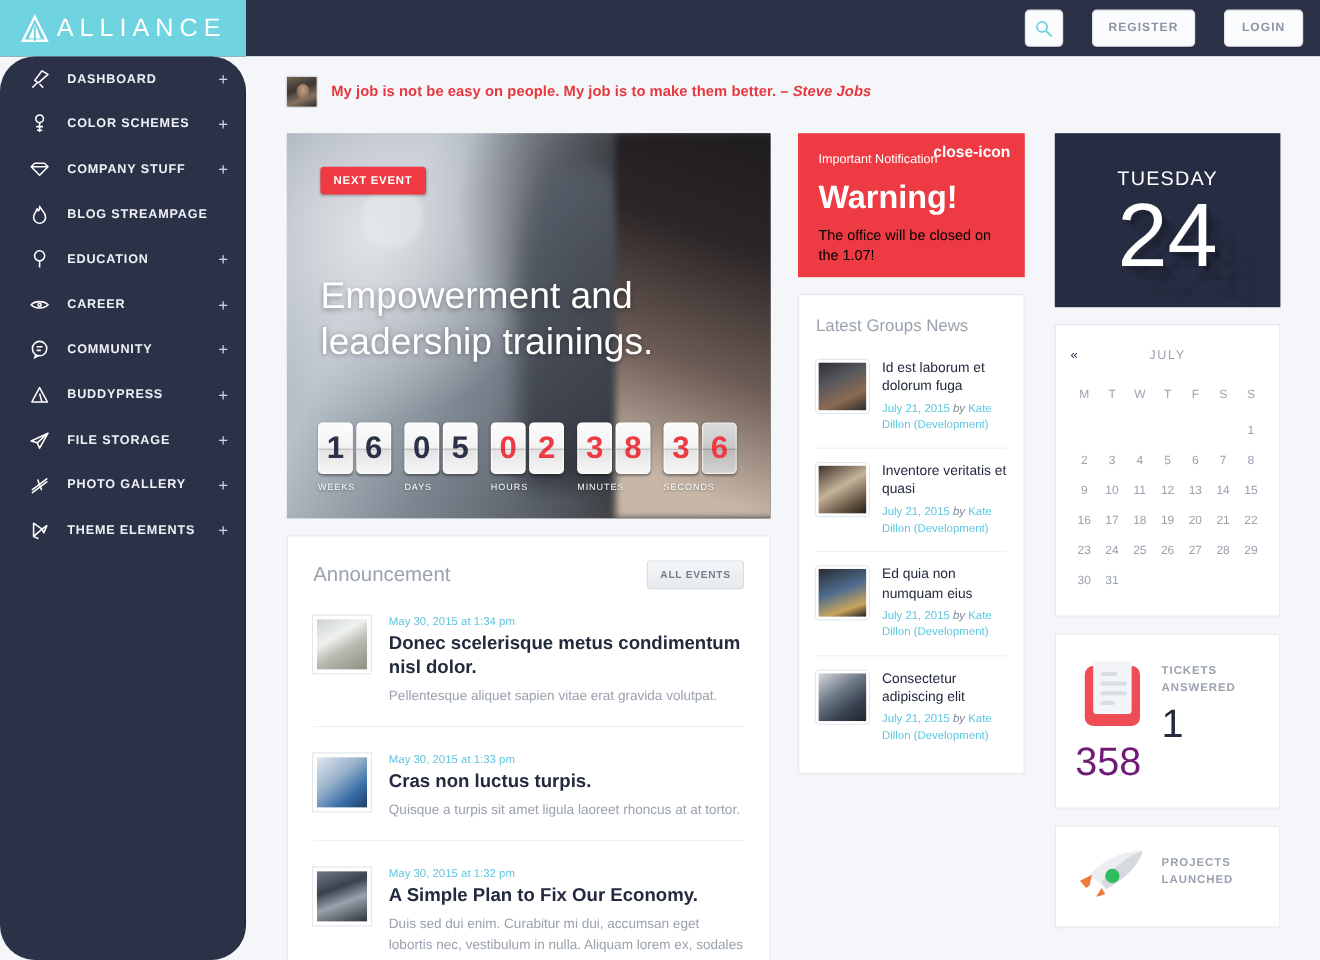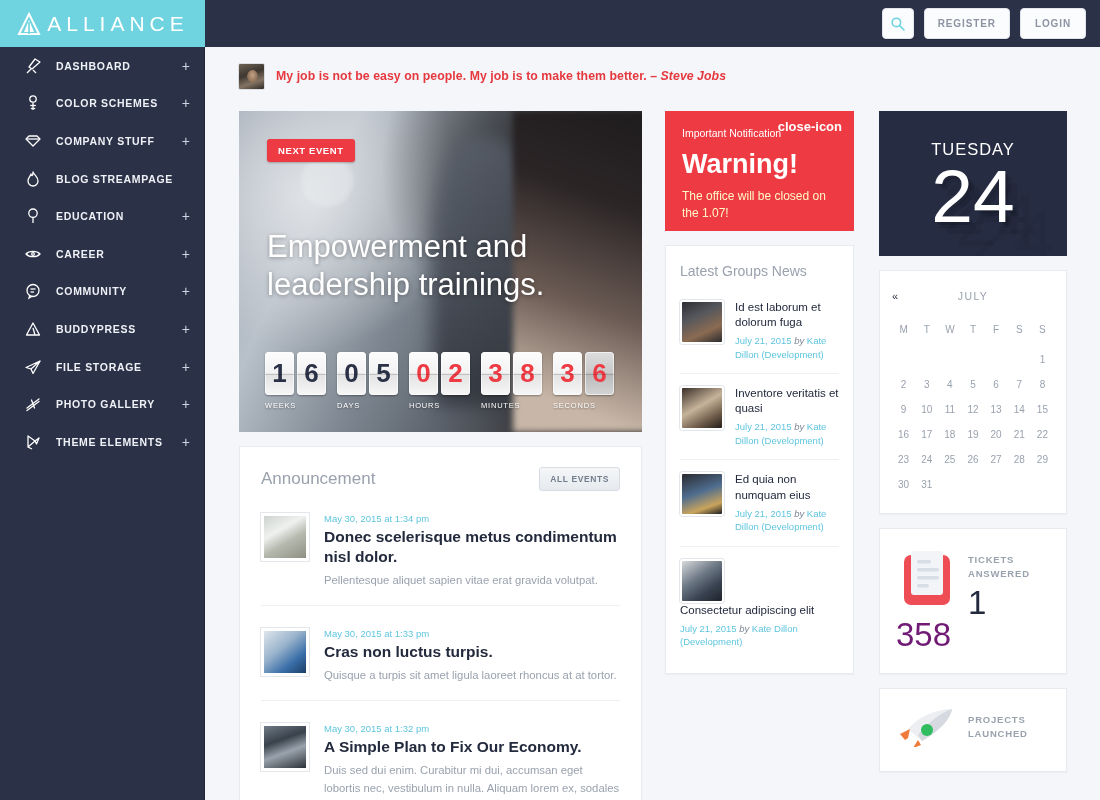--- a/index.html
+++ b/index.html
@@ -21,21 +21,21 @@
     background: #6fd3e0;
     display: flex; align-items: center; justify-content: center;
   }
   .logo-mark { width: 26px; height: 26px; margin-right: 5px; flex: 0 0 auto; }
   .logo-text {
     color: #ffffff; font-size: 21px; letter-spacing: 5px;
     font-weight: 400; line-height: 1;
   }
   .topbar-right {
     position: absolute; right: 14px; top: 8px;
-    display: flex; align-items: center; gap: 10px;
+    display: flex; align-items: center; gap: 24px;
   }
   .icon-btn {
     width: 32px; height: 31px; background: #fbfcfd;
     border-radius: 4px; border: 1px solid #e2e6ec;
     display: flex; align-items: center; justify-content: center;
     box-shadow: 0 1px 0 rgba(0,0,0,0.14);
     cursor: pointer;
   }
   .pill-btn {
     height: 31px; min-width: 66px; padding: 0 13px;
@@ -43,20 +43,21 @@
     color: #8d93a3; font-size: 10px; letter-spacing: 0.9px; font-weight: bold;
     display: flex; align-items: center; justify-content: center;
     box-shadow: 0 1px 0 rgba(0,0,0,0.14); cursor: pointer;
   }
 
   
   .sidebar {
     position: absolute; left: 0; top: 47px; width: 205px; height: 753px;
     background: #2b3147;
     border-right: 1px solid #232839;
+    border-radius: 29px;
   }
   .nav-item {
     position: relative; height: 37.6px;
     display: flex; align-items: center; padding: 0 14px 0 22px;
     cursor: pointer;
   }
   .nav-icon {
     width: 22px; height: 22px; flex: 0 0 22px; margin-right: 12px;
     display: flex; align-items: center; justify-content: center;
   }
@@ -192,32 +193,32 @@
   .notif {
     width: 189px; background: #ee3a43; padding: 16px 17px 8px 17px;
     position: relative; color: #fff;
   }
   .notif-close {
     position: absolute; right: 12px; top: 9px; color: #fff;
     font-size: 13px; font-weight: bold; cursor: pointer; line-height: 1;
   }
   .notif-kicker { font-size: 10.5px; font-weight: normal; margin-bottom: 12px; }
   .notif-heading { font-size: 27px; font-weight: bold; line-height: 1; margin-bottom: 10px; }
-  .notif-body { font-size: 12px; line-height: 1.45; color: #fef9c3; }
+  .notif-body { font-size: 12px; line-height: 1.45; color: #000000; }
 
   
   .who { margin-top: 14px; width: 189px; padding: 18px 17px 22px 17px; }
   .who-title { color: #9aa2ae; font-size: 14px; margin-bottom: 16px; }
   .who-body { color: #9aa2ae; font-size: 11px; line-height: 1.6; }
 
   
   .groups { margin-top: 14px; width: 189px; padding: 17px 14px 12px 14px; }
   .groups-title { color: #9aa2ae; font-size: 14px; margin-bottom: 9px; }
   .gn-item { display: flex; padding: 12px 0 12px 0; border-bottom: 1px solid #eef0f3; }
-  .gn-item:last-child { border-bottom: none; flex-direction: column; }
+  .gn-item:last-child { border-bottom: none; }
   .gn-thumb {
     width: 44px; height: 44px; flex: 0 0 44px; margin-right: 11px; border-radius: 3px;
     border: 2px solid #fff; box-shadow: 0 0 0 1px #e3e6eb;
   }
   .gt-1 { background: linear-gradient(155deg,#2d2e33 0%,#55575c 35%,#8b6b52 70%,#2a2b2f 100%); }
   .gt-2 { background: linear-gradient(150deg,#3a2f28 0%,#c6b39a 45%,#6d5a48 75%,#221c18 100%); }
   .gt-3 { background: linear-gradient(160deg,#2a2b30 0%,#4f6d8f 45%,#c9a45c 78%,#1c1d21 100%); }
   .gt-4 { background: linear-gradient(145deg,#d8dadd 0%,#6f7a87 40%,#394351 70%,#1f242c 100%); }
   .gn-body { flex: 1; }
   .gn-title { color: #232a3d; font-size: 11.5px; font-weight: 400; line-height: 1.32; margin-bottom: 4px; }

